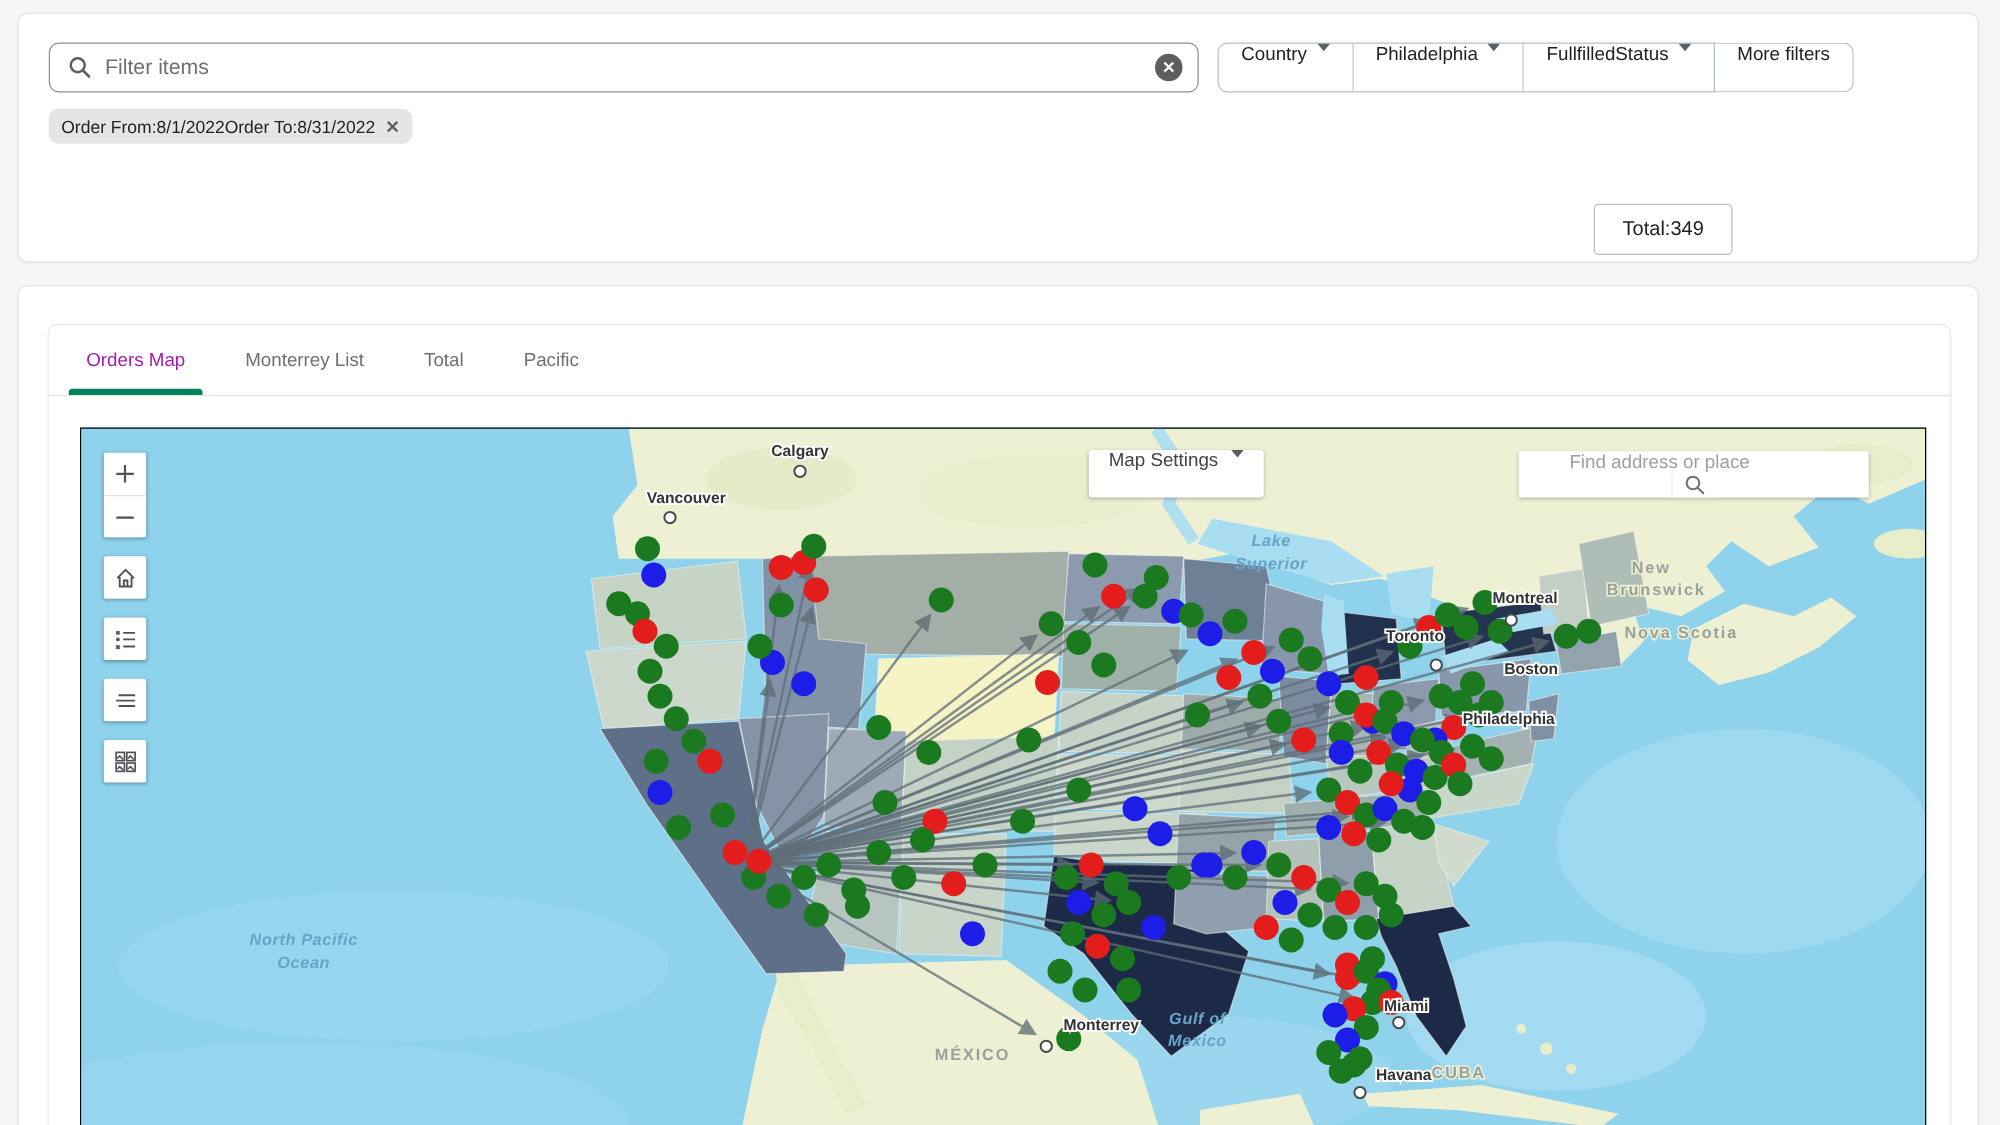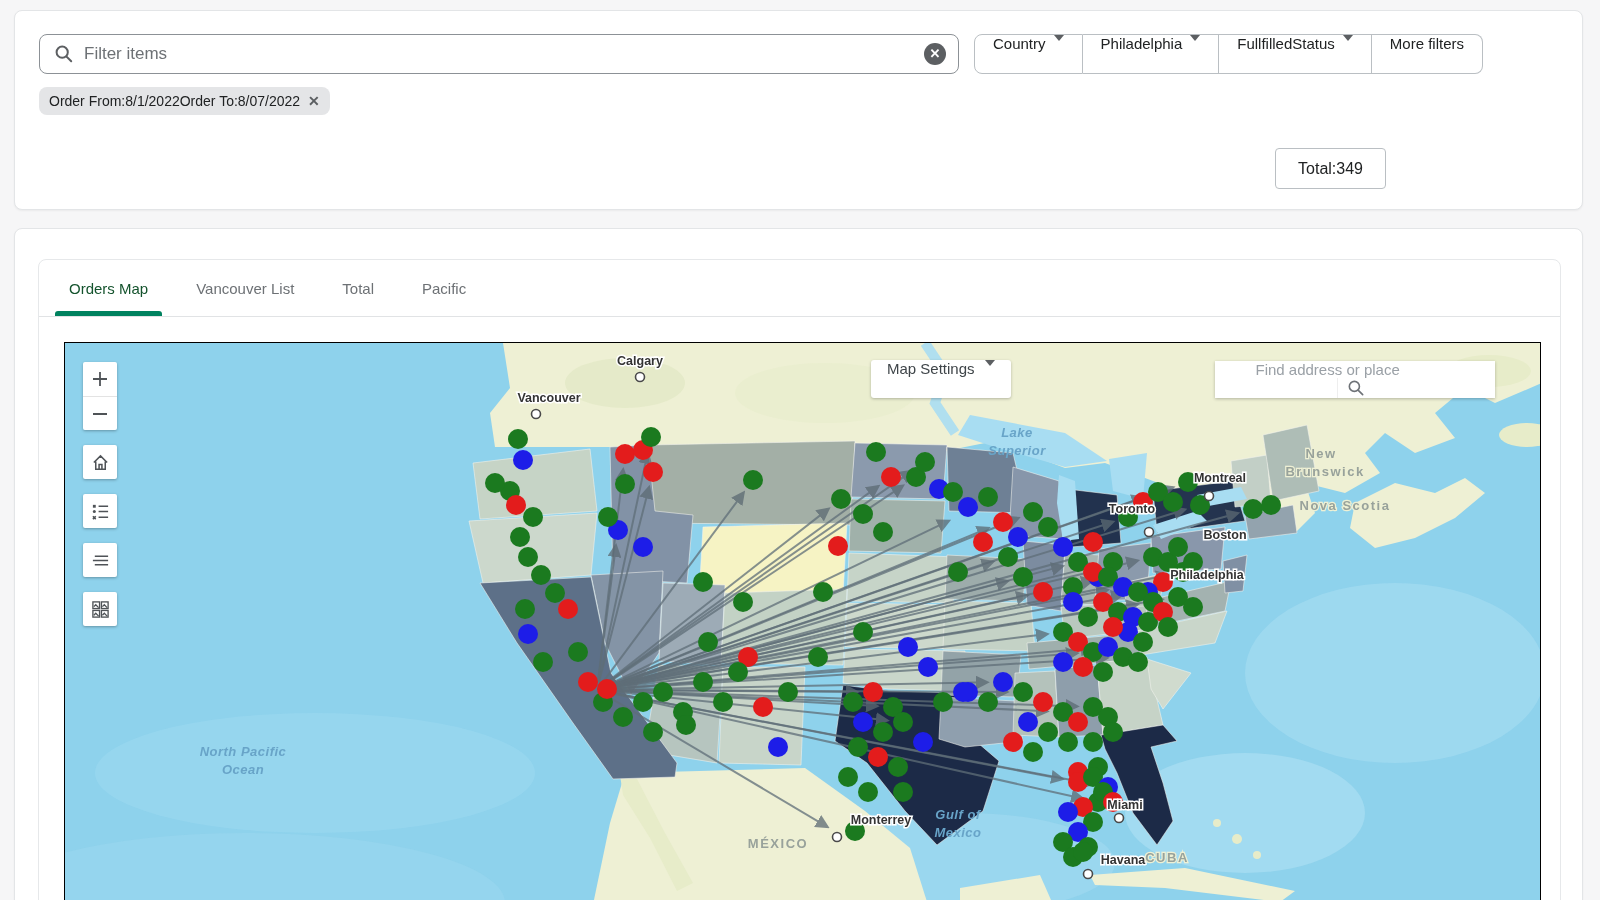--- a/index.html
+++ b/index.html
@@ -21,34 +21,34 @@
   .seg-btn { height:40px; background:#fff; border:1px solid #babfc3; border-left-width:0;
     display:flex; align-items:flex-start; gap:8px; padding:0 18px; font-size:15px; font-weight:500;
     color:#202223; cursor:pointer; white-space:nowrap; }
   .seg-btn:first-child { border-left-width:1px; border-radius:8px 0 0 8px; }
   .seg-btn:last-child { border-radius:0 8px 8px 0; }
   .caret { width:0; height:0; border-left:5px solid transparent; border-right:5px solid transparent;
     border-top:6px solid #5c5f62; }
   .chip { position:absolute; left:24px; top:76px; height:28px; background:#e4e5e7; border-radius:8px;
     display:inline-flex; align-items:center; gap:8px; padding:0 10px; font-size:14px; color:#202223; }
   .chip .x { color:#5c5f62; font-size:14px; font-weight:bold; cursor:pointer; }
-  #total-box { position:absolute; right:196px; top:137px; height:41px; background:#fff;
+  #total-box { position:absolute; right:196px; top:152px; height:41px; background:#fff;
     border:1px solid #babfc3; border-radius:4px; display:flex; align-items:center;
     padding:0 22px; font-size:16px; }
   #apply-btn { position:absolute; right:53px; top:136px; height:42px; border:none; cursor:pointer;
     border-radius:4px; padding:0 22px; font-size:15.5px; font-weight:bold; color:#fff; }
   
   #card-main { left:14px; top:228px; width:1569px; height:700px; }
   #inner-panel { position:absolute; left:23px; top:30px; right:21px; bottom:-20px;
     background:#fff; border:1px solid #e6e8ea; border-radius:8px 8px 0 0; }
   #tabs { display:flex; height:57px; align-items:center; padding-left:14px;
     border-bottom:1px solid #e1e3e5; }
   .tab { position:relative; height:100%; display:flex; align-items:center; padding:0 16px;
     margin-right:16px; font-size:15px; color:#6d7175; cursor:pointer; }
-  .tab.active { color:#14532d; font-weight:500; }
+  .tab.active { color:#a21caf; font-weight:500; }
   .tab.active::after { content:""; position:absolute; left:2px; right:2px; bottom:0;
     height:5px; border-radius:3px 3px 0 0; background:#00825f; }
   
   #map-wrap { position:absolute; left:25px; top:82px; width:1477px; height:600px;
     border:1px solid #000; background:#8ed2ec; overflow:hidden; }
   #map-svg { position:absolute; left:0; top:0; }
   .ctl-col { position:absolute; left:18px; top:19px; width:34px; }
   .ctl-btn { width:34px; height:34px; background:#fff; border:none; cursor:pointer;
     box-shadow:0 1px 3px rgba(0,0,0,.3); display:flex; align-items:center; justify-content:center;
     color:#4f5357; border-radius:2px; }
@@ -101,34 +101,34 @@
         <span class="caret"></span>
       </button>
       <button class="seg-btn">
         <span>FullfilledStatus</span>
         <span class="caret"></span>
       </button>
       <button class="seg-btn">More filters</button>
     </div>
 
   <span class="chip">
-    <span>Order From:8/1/2022Order To:8/07/2022</span>
+    <span>Order From:8/1/2022Order To:8/31/2022</span>
     <span class="x">✕</span>
   </span>
 
   <div id="total-box">
     <span>Total:349</span>
   </div>
 </div>
 
 <div class="card" id="card-main">
   <div id="inner-panel">
     <div id="tabs">
         <div class="tab active">Orders Map</div>
-        <div class="tab">Vancouver List</div>
+        <div class="tab">Monterrey List</div>
         <div class="tab">Total</div>
         <div class="tab">Pacific</div>
       </div>
 
     <div id="map-wrap">
       <svg id="map-svg" width="1477" height="600" viewBox="0 0 1477 600">
         <defs>
           <marker id="arr" viewBox="0 0 10 10" refX="8" refY="5" markerWidth="7" markerHeight="7" orient="auto">
             <path d="M0,0 L10,5 L0,10 Z" fill="#5c6a73"></path>
           </marker>

